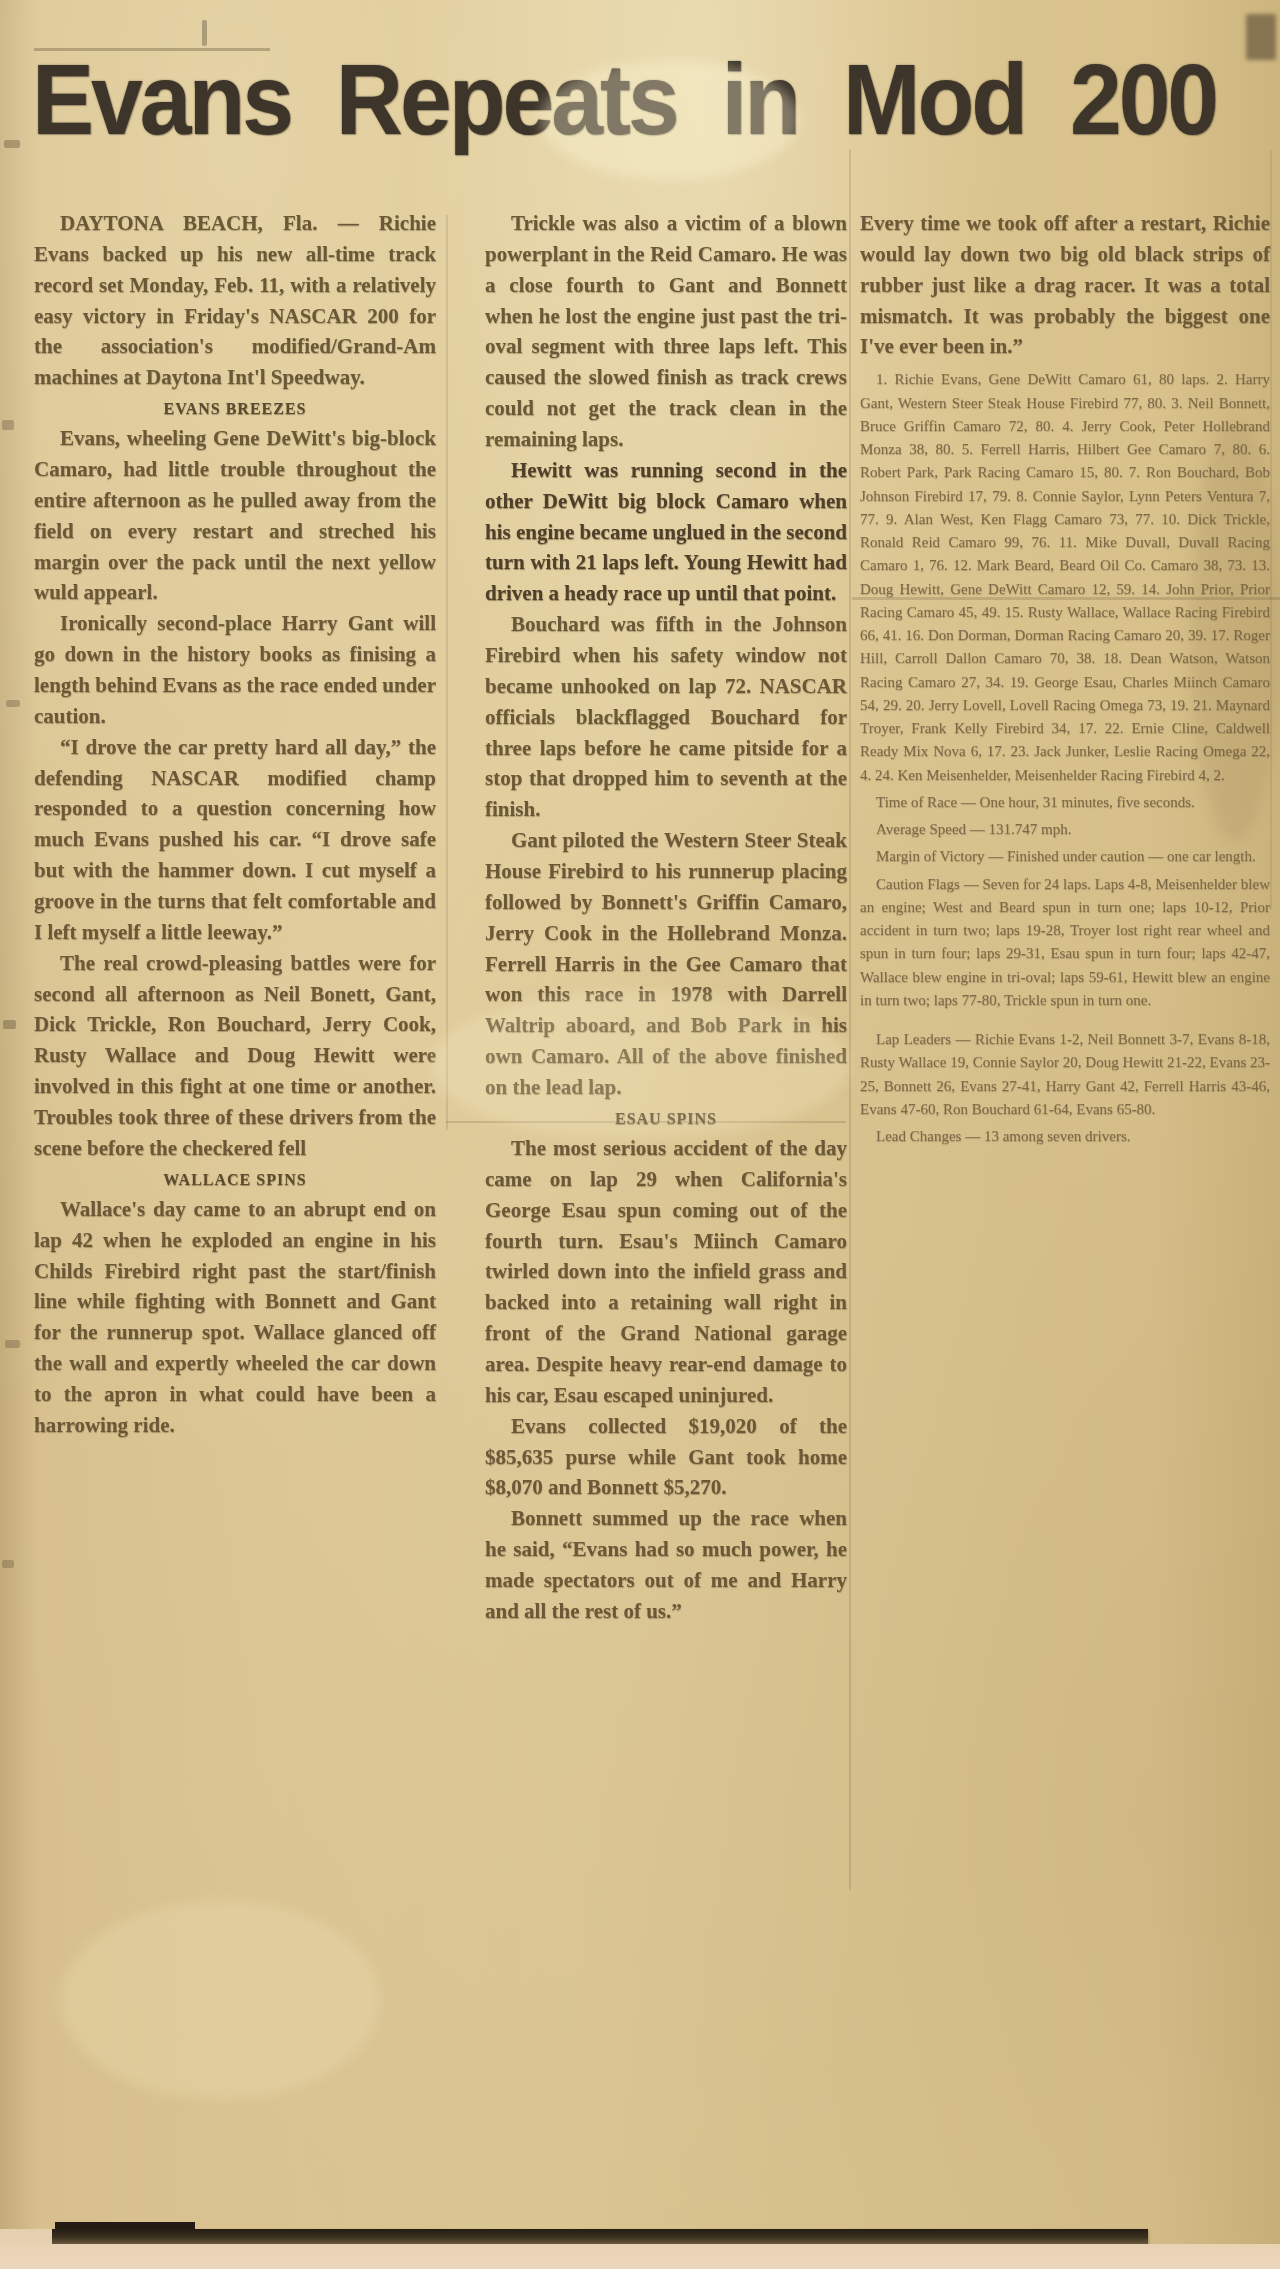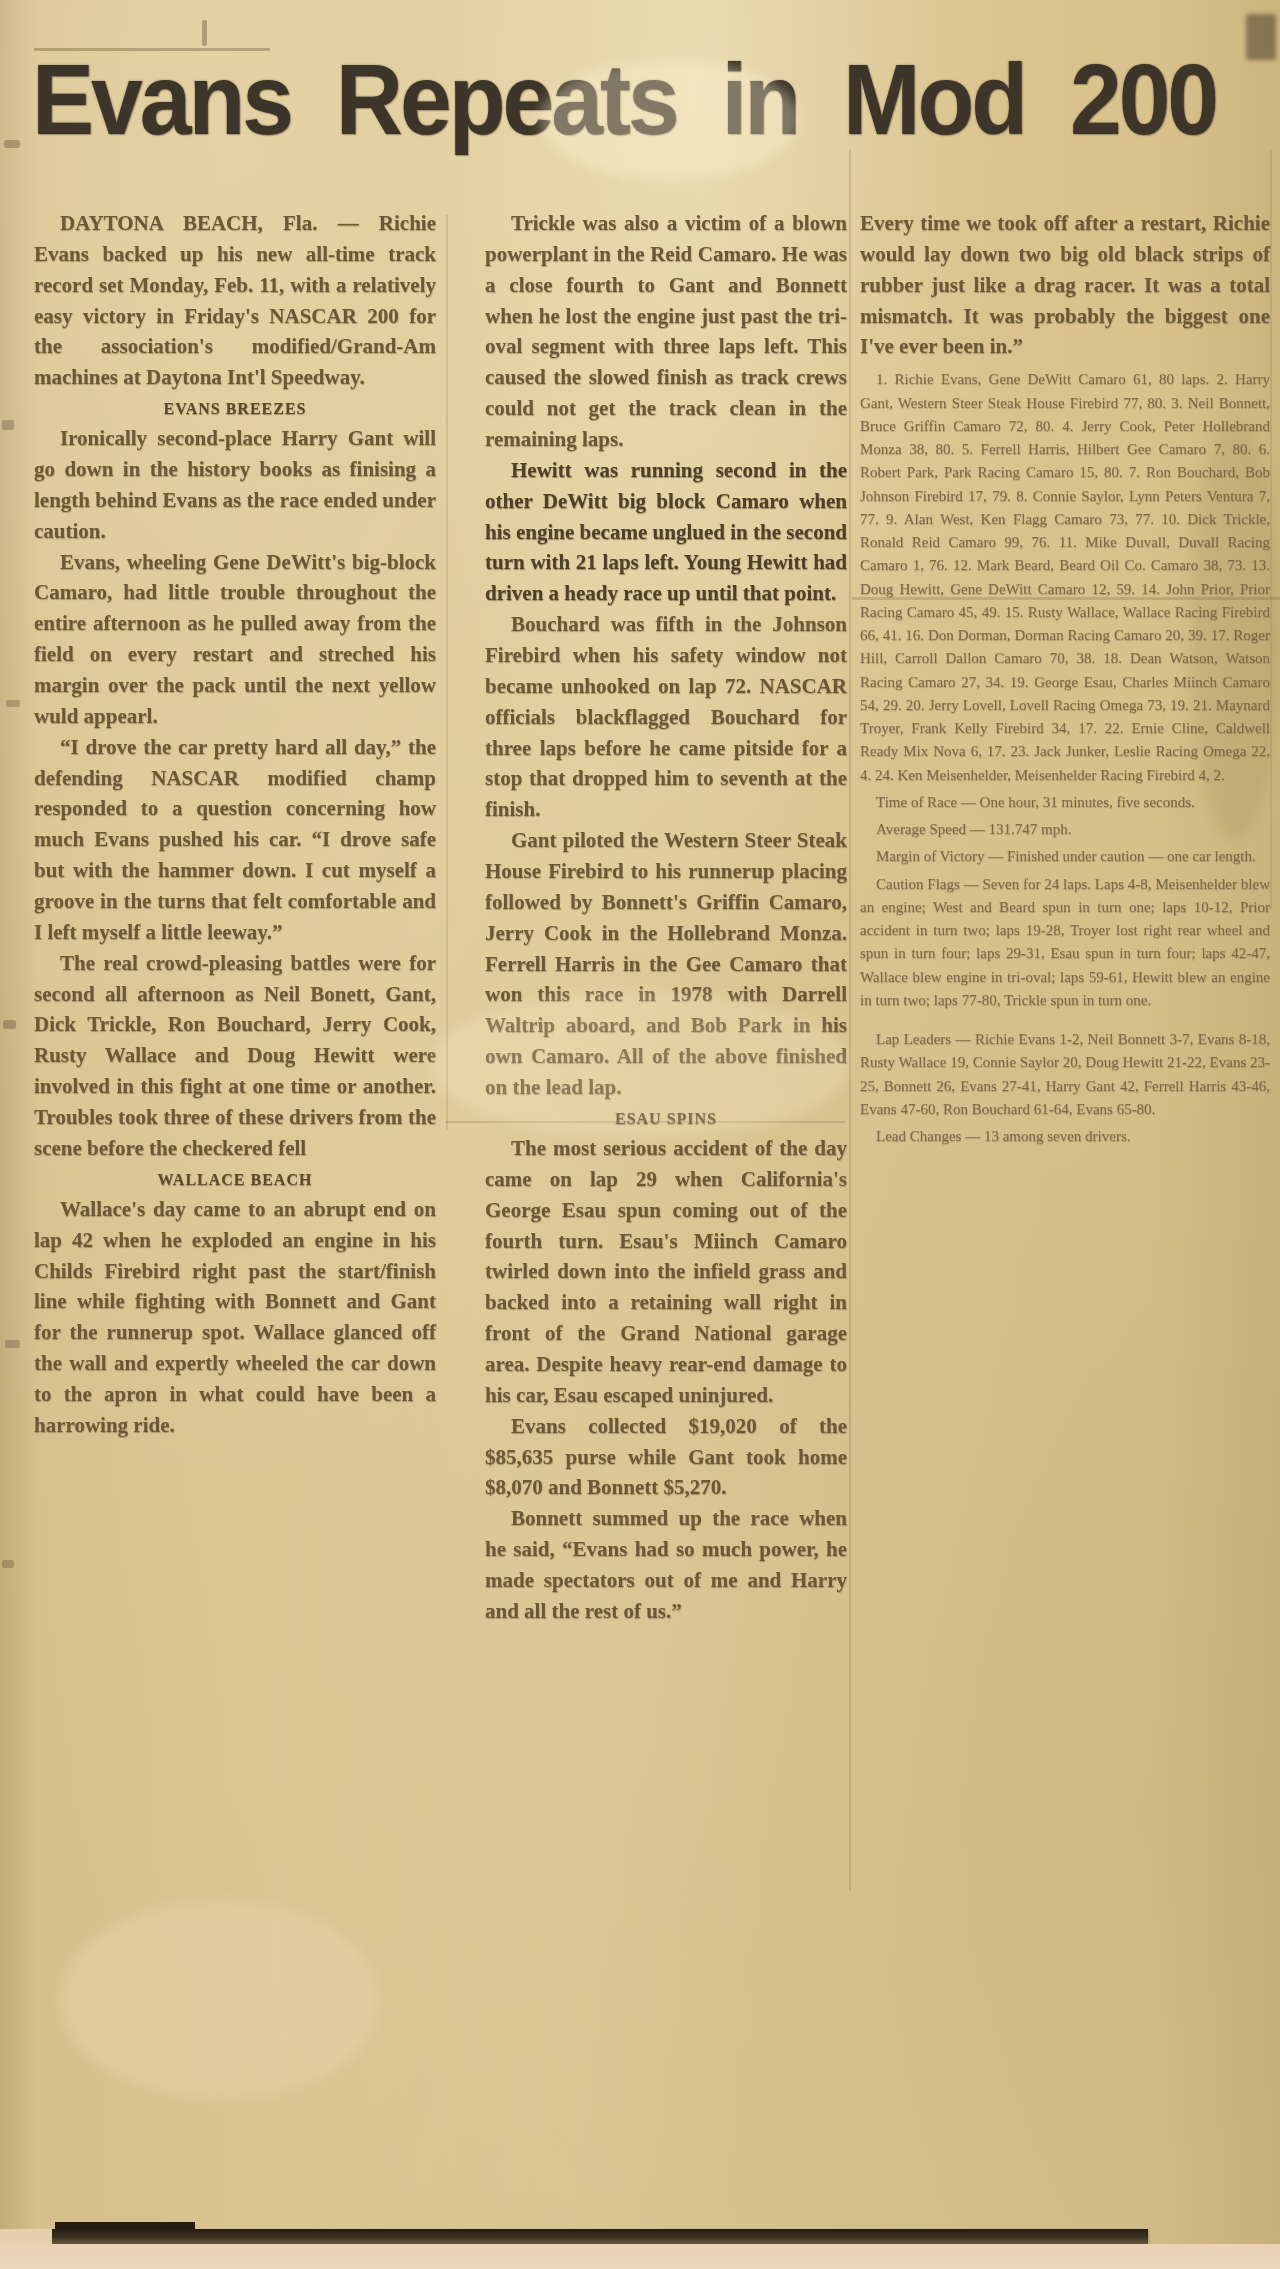--- a/index.html
+++ b/index.html
@@ -66,25 +66,25 @@
   <div class="mark" style="left:202px;top:20px;width:5px;height:26px;opacity:.5;"></div>
   <div class="mark" style="left:1246px;top:14px;width:30px;height:46px;filter:blur(2px);opacity:.75;"></div>
 
   <h1 class="headline">Evans Repeats in Mod 200</h1>
 
   <div class="cols">
 
     <div class="col c1">
       <p class="body ind">DAYTONA BEACH, Fla. — Richie Evans backed up his new all-time track record set Monday, Feb. 11, with a relatively easy victory in Friday's NASCAR 200 for the association's modified/Grand-Am machines at Daytona Int'l Speedway.</p>
       <p class="subhead">EVANS BREEZES</p>
+      <p class="body ind">Evans, wheeling Gene DeWitt's big-block Camaro, had little trouble throughout the entire afternoon as he pulled away from the field on every restart and streched his margin over the pack until the next yellow wuld appearl.</p>
       <p class="body ind">Ironically second-place Harry Gant will go down in the history books as finising a length behind Evans as the race ended under caution.</p>
-      <p class="body ind">Evans, wheeling Gene DeWitt's big-block Camaro, had little trouble throughout the entire afternoon as he pulled away from the field on every restart and streched his margin over the pack until the next yellow wuld appearl.</p>
       <p class="body ind">“I drove the car pretty hard all day,” the defending NASCAR modified champ responded to a question concerning how much Evans pushed his car. “I drove safe but with the hammer down. I cut myself a groove in the turns that felt comfortable and I left myself a little leeway.”</p>
       <p class="body ind">The real crowd-pleasing battles were for second all afternoon as Neil Bonett, Gant, Dick Trickle, Ron Bouchard, Jerry Cook, Rusty Wallace and Doug Hewitt were involved in this fight at one time or another. Troubles took three of these drivers from the scene before the checkered fell</p>
-      <p class="subhead">WALLACE BEACH</p>
+      <p class="subhead">WALLACE SPINS</p>
       <p class="body ind">Wallace's day came to an abrupt end on lap 42 when he exploded an engine in his Childs Firebird right past the start/finish line while fighting with Bonnett and Gant for the runnerup spot. Wallace glanced off the wall and expertly wheeled the car down to the apron in what could have been a harrowing ride.</p>
     </div>
 
     <div class="col c2">
       <p class="body ind">Trickle was also a victim of a blown powerplant in the Reid Camaro. He was a close fourth to Gant and Bonnett when he lost the engine just past the tri-oval segment with three laps left. This caused the slowed finish as track crews could not get the track clean in the remaining laps.</p>
       <p class="body ind boldp">Hewitt was running second in the other DeWitt big block Camaro when his engine became unglued in the second turn with 21 laps left. Young Hewitt had driven a heady race up until that point.</p>
       <p class="body ind">Bouchard was fifth in the Johnson Firebird when his safety window not became unhooked on lap 72. NASCAR officials blackflagged Bouchard for three laps before he came pitside for a stop that dropped him to seventh at the finish.</p>
       <p class="body ind">Gant piloted the Western Steer Steak House Firebird to his runnerup placing followed by Bonnett's Griffin Camaro, Jerry Cook in the Hollebrand Monza. Ferrell Harris in the Gee Camaro that won this race in 1978 with Darrell Waltrip aboard, and Bob Park in his own Camaro. All of the above finished on the lead lap.</p>
       <p class="subhead">ESAU SPINS</p>
       <p class="body ind">The most serious accident of the day came on lap 29 when California's George Esau spun coming out of the fourth turn. Esau's Miinch Camaro twirled down into the infield grass and backed into a retaining wall right in front of the Grand National garage area. Despite heavy rear-end damage to his car, Esau escaped uninjured.</p>

